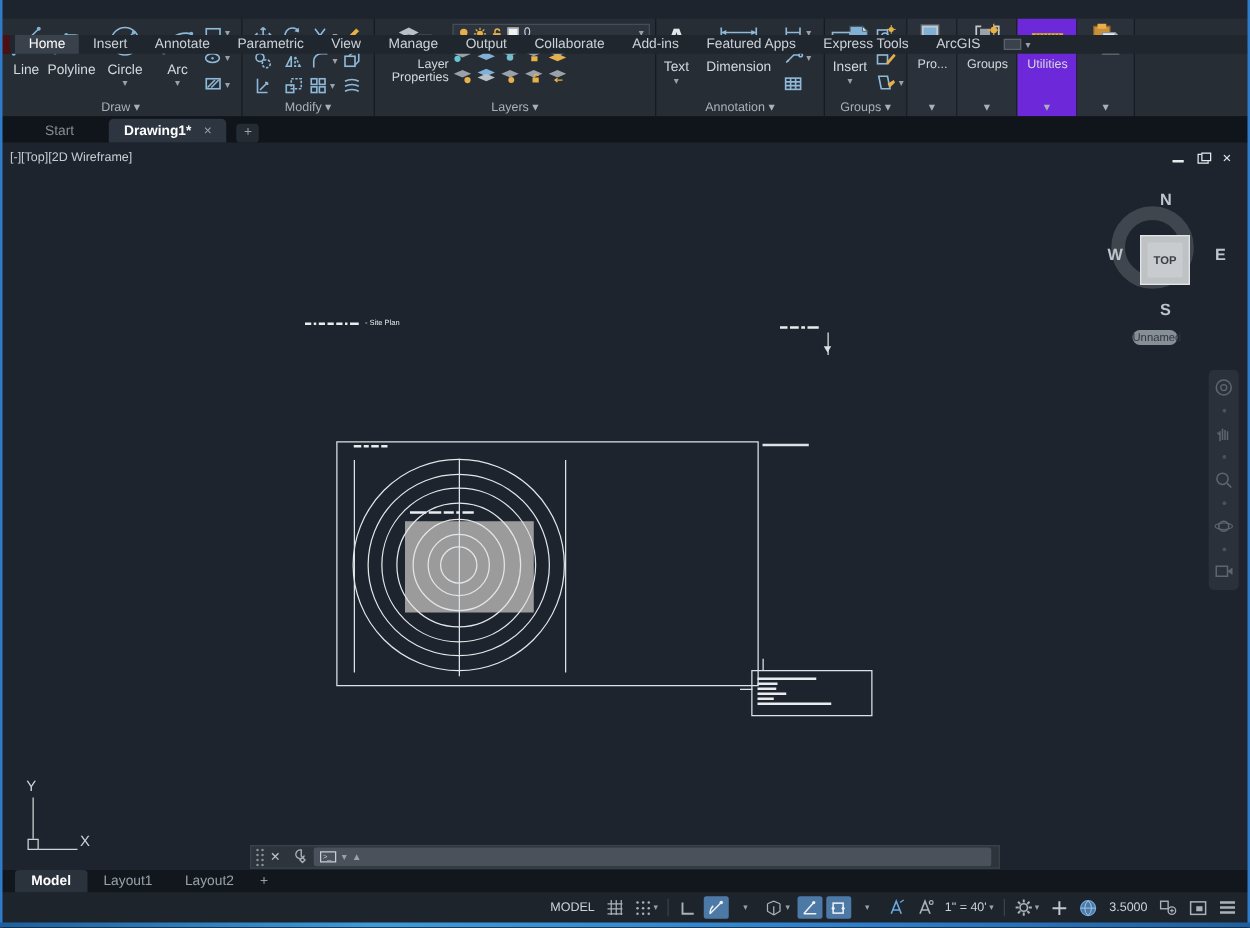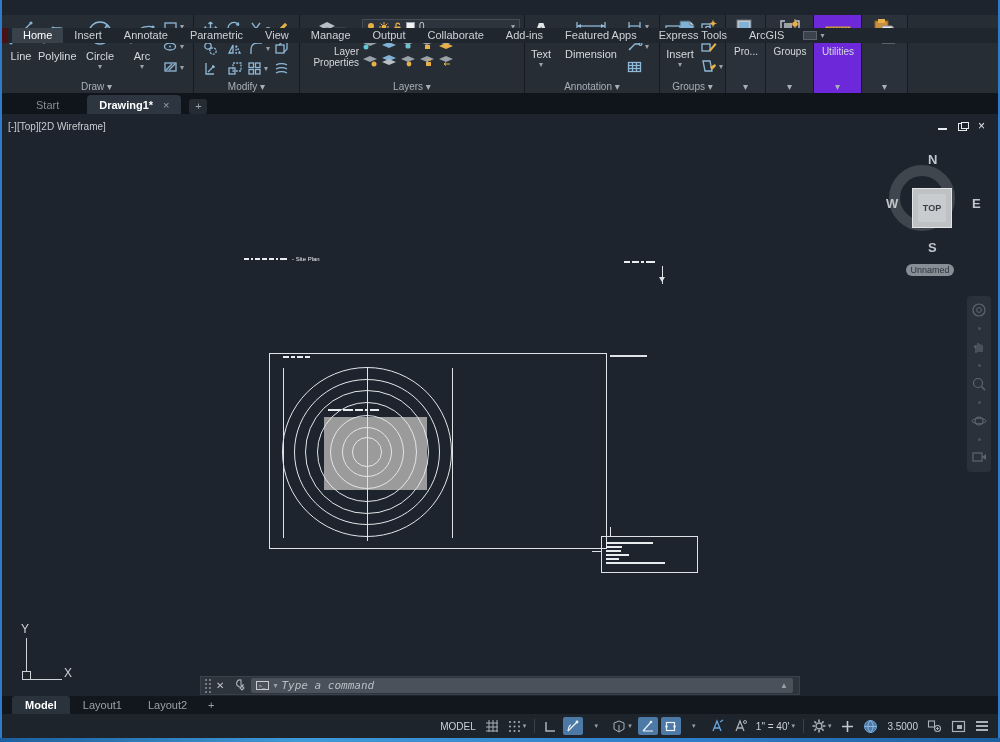--- a/index.html
+++ b/index.html
@@ -62,21 +62,21 @@
   .wc-res::after { content:""; position:absolute; left:3px; top:0; width:6px; height:5px; border:1px solid #e8ebee; background:#1e242d; }
   .wc-close { color:#e8ebee; font-size:12px; line-height:9px; }
 
   
   #viewcube { position:absolute; left:884px; top:38px; width:94px; height:120px; }
   .vc-ring { position:absolute; left:3px; top:13px; width:66px; height:66px; border:11px solid #3f464e; border-radius:50%; }
   .vc-letter { position:absolute; color:#bfc5cb; font-size:13px; font-weight:bold; cursor:default; }
   .vc-face { position:absolute; left:26px; top:36px; width:40px; height:40px; background:#c9cccf;
     border:1px solid #e2e4e6; box-shadow:inset 0 0 0 5px #bfc2c5; display:flex; align-items:center; justify-content:center;
     color:#3a3f45; font-weight:bold; font-size:9px; cursor:default; }
-  .vc-badge { position:absolute; left:20px; top:112px; width:48px; height:12px; background:#868e96;
+  .vc-badge { position:absolute; left:20px; top:112px; width:36px; height:12px; background:#868e96;
     border-radius:6px; color:#2f353b; font-size:9px; text-align:center; line-height:12px; cursor:default; }
 
   
   #navbar { position:absolute; right:7px; top:182px; width:24px; height:176px; background:#2a313a;
     border-radius:4px; display:flex; flex-direction:column; align-items:center; padding:6px 0; gap:9px; }
   #navbar svg { opacity:.55; }
   .nav-sep { width:3px; height:3px; border-radius:50%; background:#4a525c; }
 
   
   .g-line { position:absolute; background:#dde2e6; }
@@ -691,21 +691,20 @@
           <i></i>
         </span>
     </div>
     <div class="dock-x">✕</div>
     <svg width="13" height="13" viewBox="0 0 13 13" style="margin-right:6px;">
       <path d="M9 1 A 3.5 3.5 0 1 0 11.5 5.5 L8 9 L10 11 L12 9 L9 6 Z" fill="none" stroke="#aab1b9" stroke-width="1.1"></path>
     </svg>
     <div class="cmd-field">
       <span class="cmd-ico">&gt;_</span>
       <span class="caret">▾</span>
-      <span class="cmd-placeholder">Type a command</span>
       <span class="cmd-up">▲</span>
     </div>
   </div>
 
   <div id="layouttabs">
     <div class="ltab active" style="margin-left:12px;">Model</div>
     <div class="ltab">Layout1</div>
     <div class="ltab">Layout2</div>
     <div class="lplus">+</div>
   </div>

